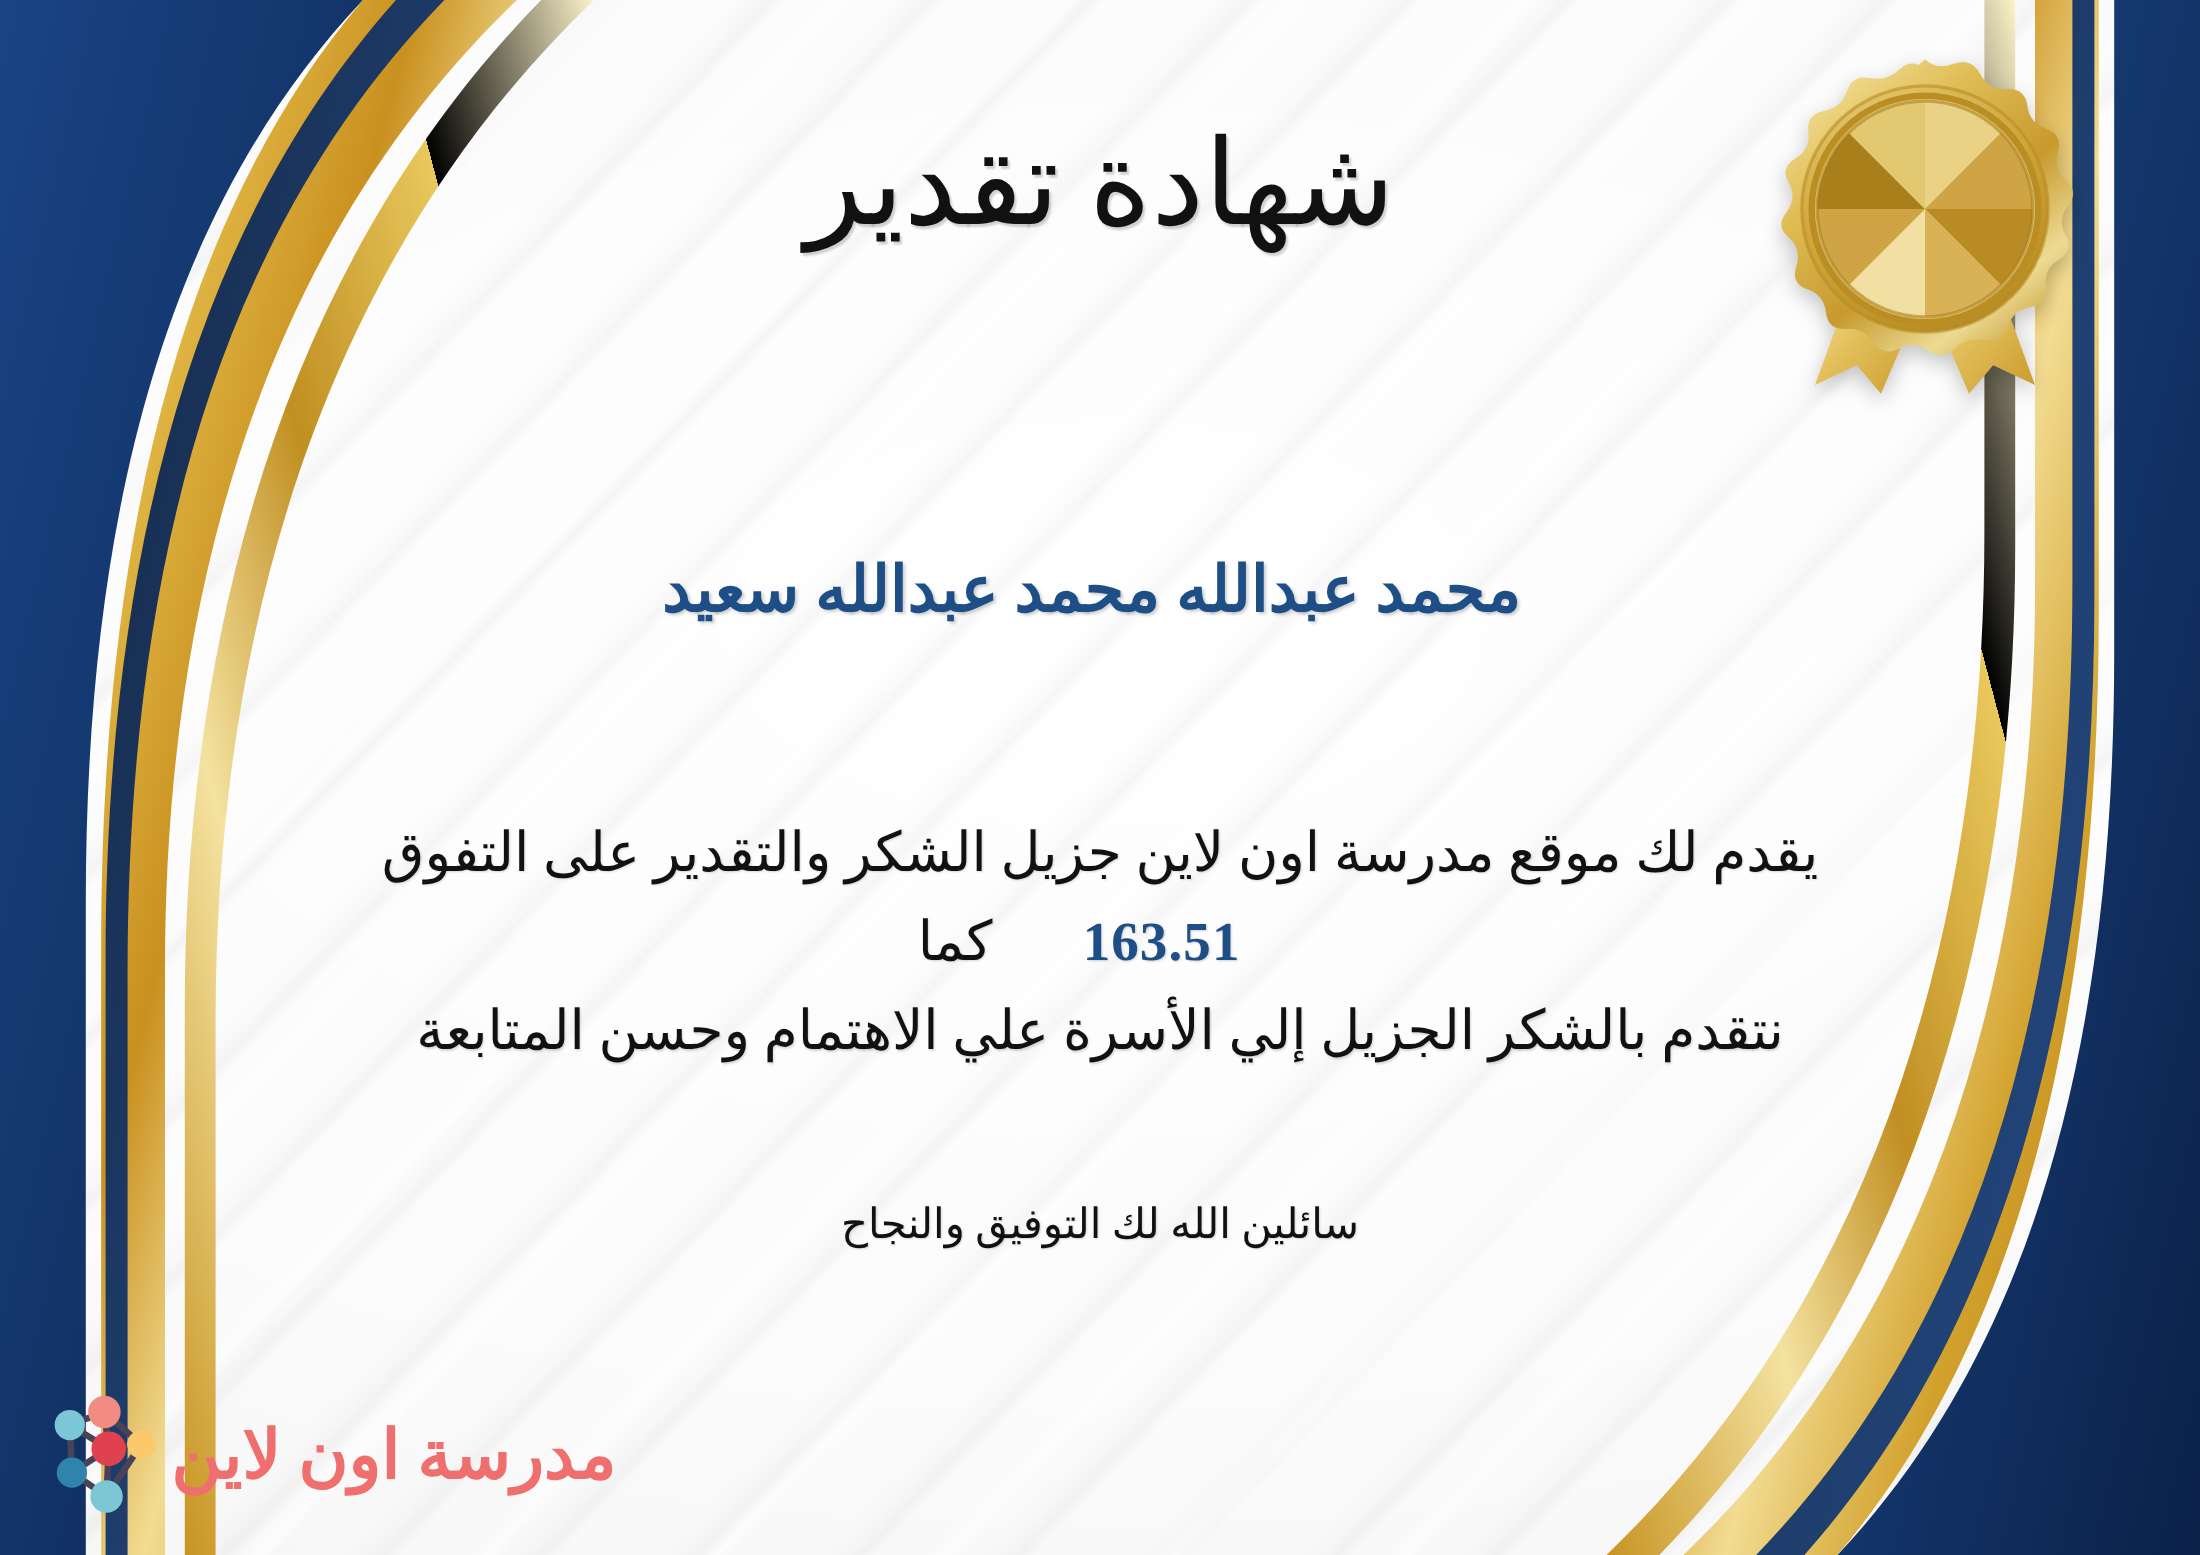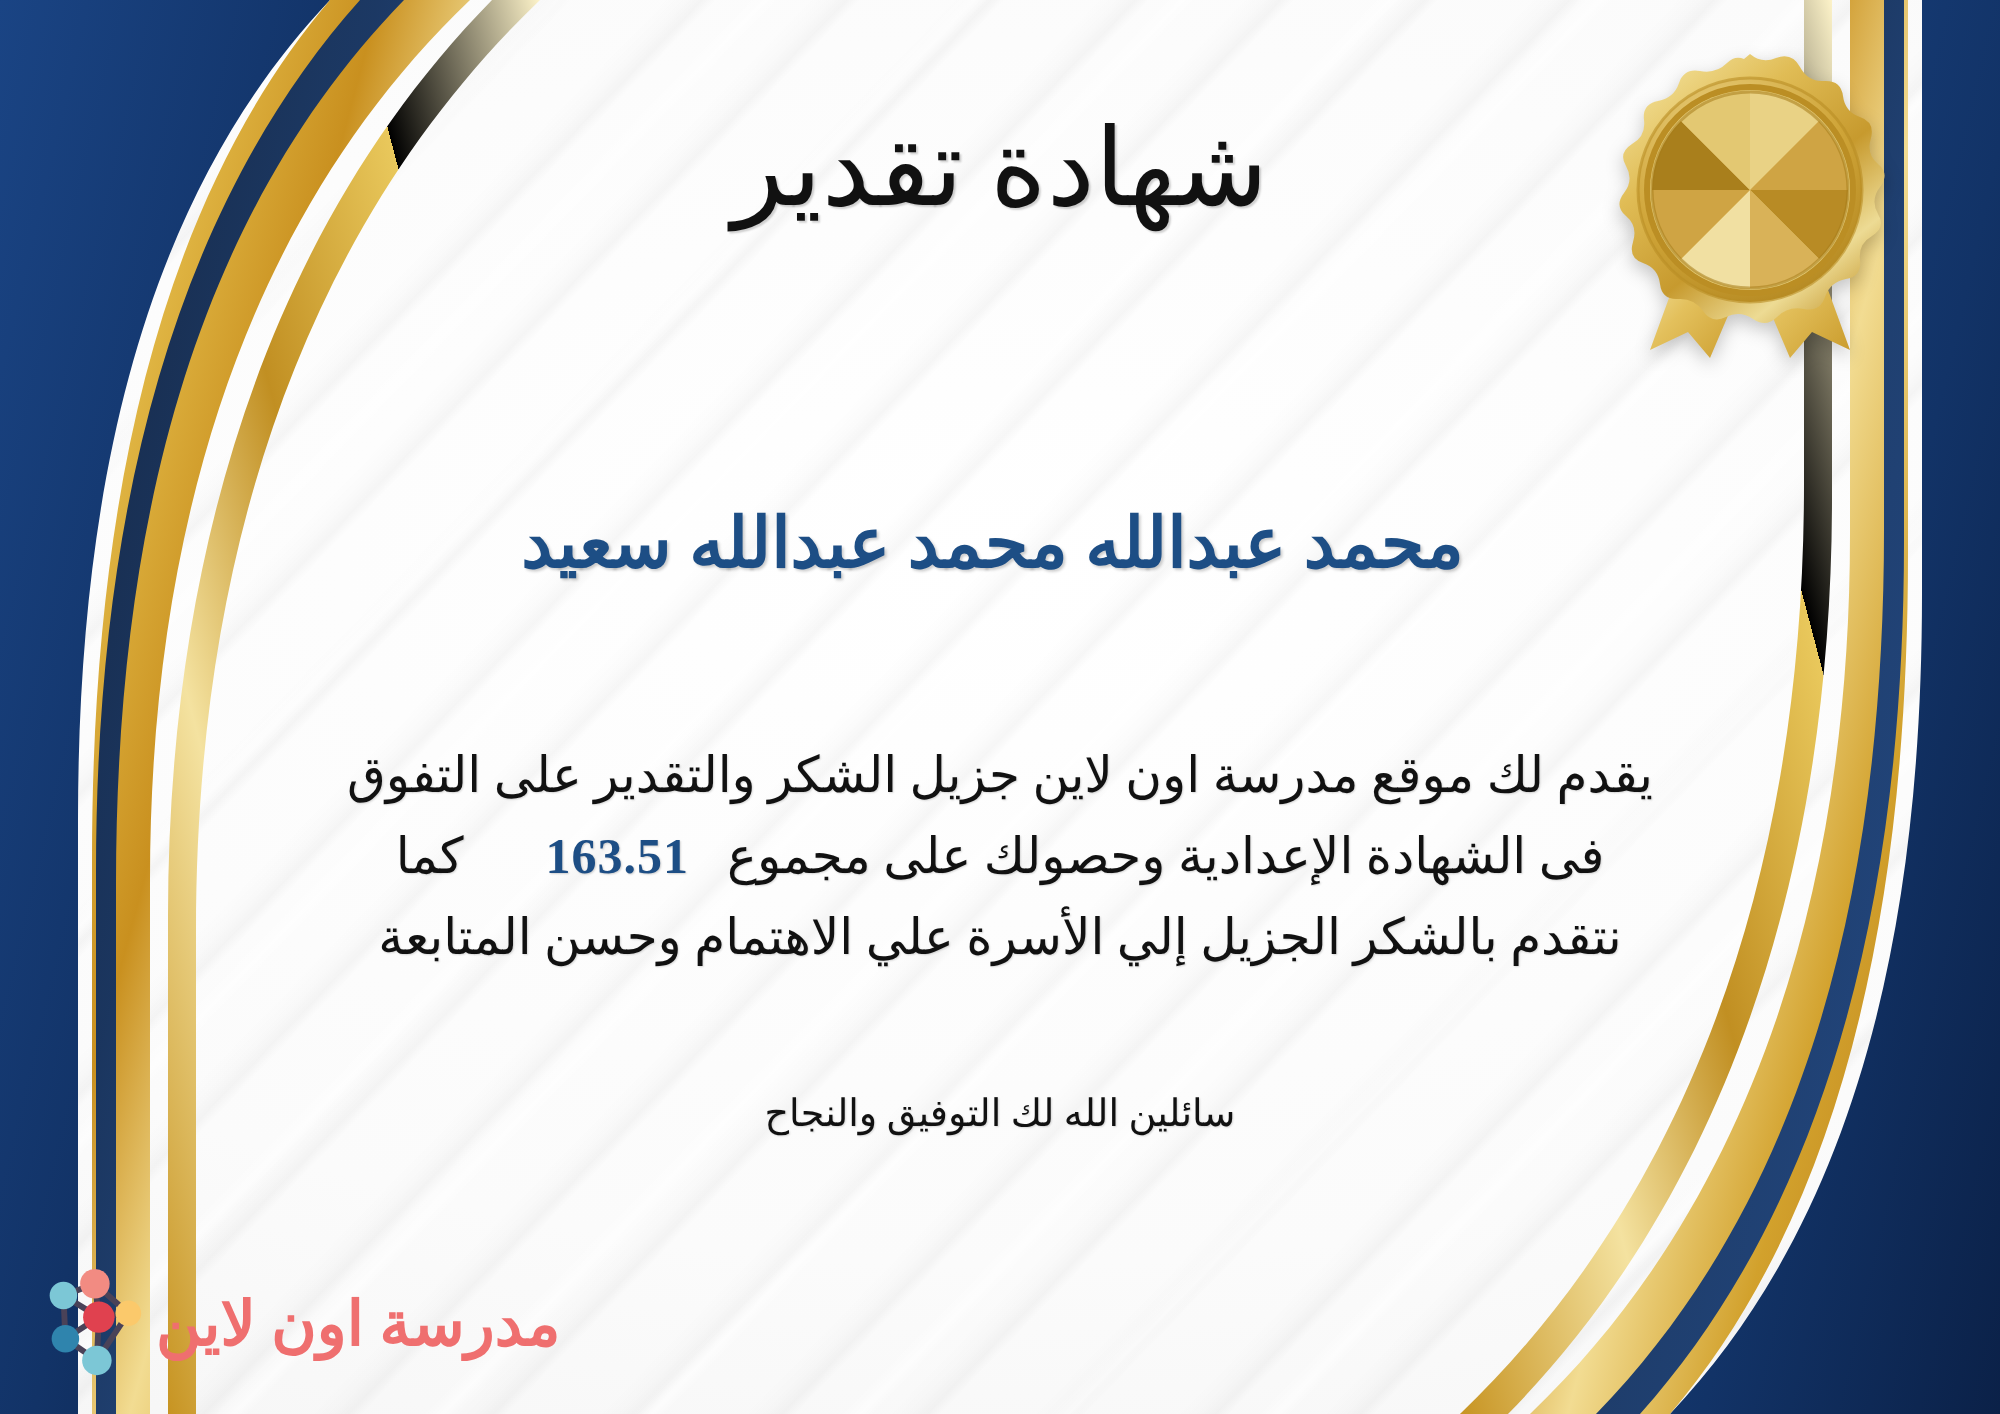--- a/index.html
+++ b/index.html
@@ -71,21 +71,21 @@
     font-size:108px;
     font-weight:400;
     letter-spacing:2px;
     color:#111111;
     line-height:1.2;
     text-shadow:2px 2px 2px rgba(0,0,0,.18);
   }
   .student-name{
     position:absolute;
     top:500px; left:0; right:15px;
-    font-size:70px;
+    font-size:58px;
     font-weight:700;
     color:#1d4e85;
     line-height:1.25;
     text-shadow:2px 2px 3px rgba(0,0,0,.20);
   }
 
   .body-block{
     position:absolute;
     top:735px; left:60px; right:60px;
   }
@@ -285,21 +285,20 @@
 
     <div class="cert-title">شهادة تقدير</div>
 
     <div class="student-name">محمد عبدالله محمد عبدالله سعيد</div>
 
     <div class="body-block">
 
       <div class="body-line">يقدم لك موقع مدرسة اون لاين جزيل الشكر  والتقدير على التفوق</div>
 
       <div class="body-line line-with-grade">
-        <span class="seg-a">فى الشهادة الإعدادية وحصولك على مجموع</span>
         <span class="grade-value">163.51</span>
         <span class="seg-kama">كما</span>
       </div>
 
       <div class="body-line">نتقدم  بالشكر الجزيل إلي الأسرة علي الاهتمام وحسن المتابعة</div>
     </div>
 
     <div class="closing">سائلين الله لك التوفيق  والنجاح</div>
   </div>
 

